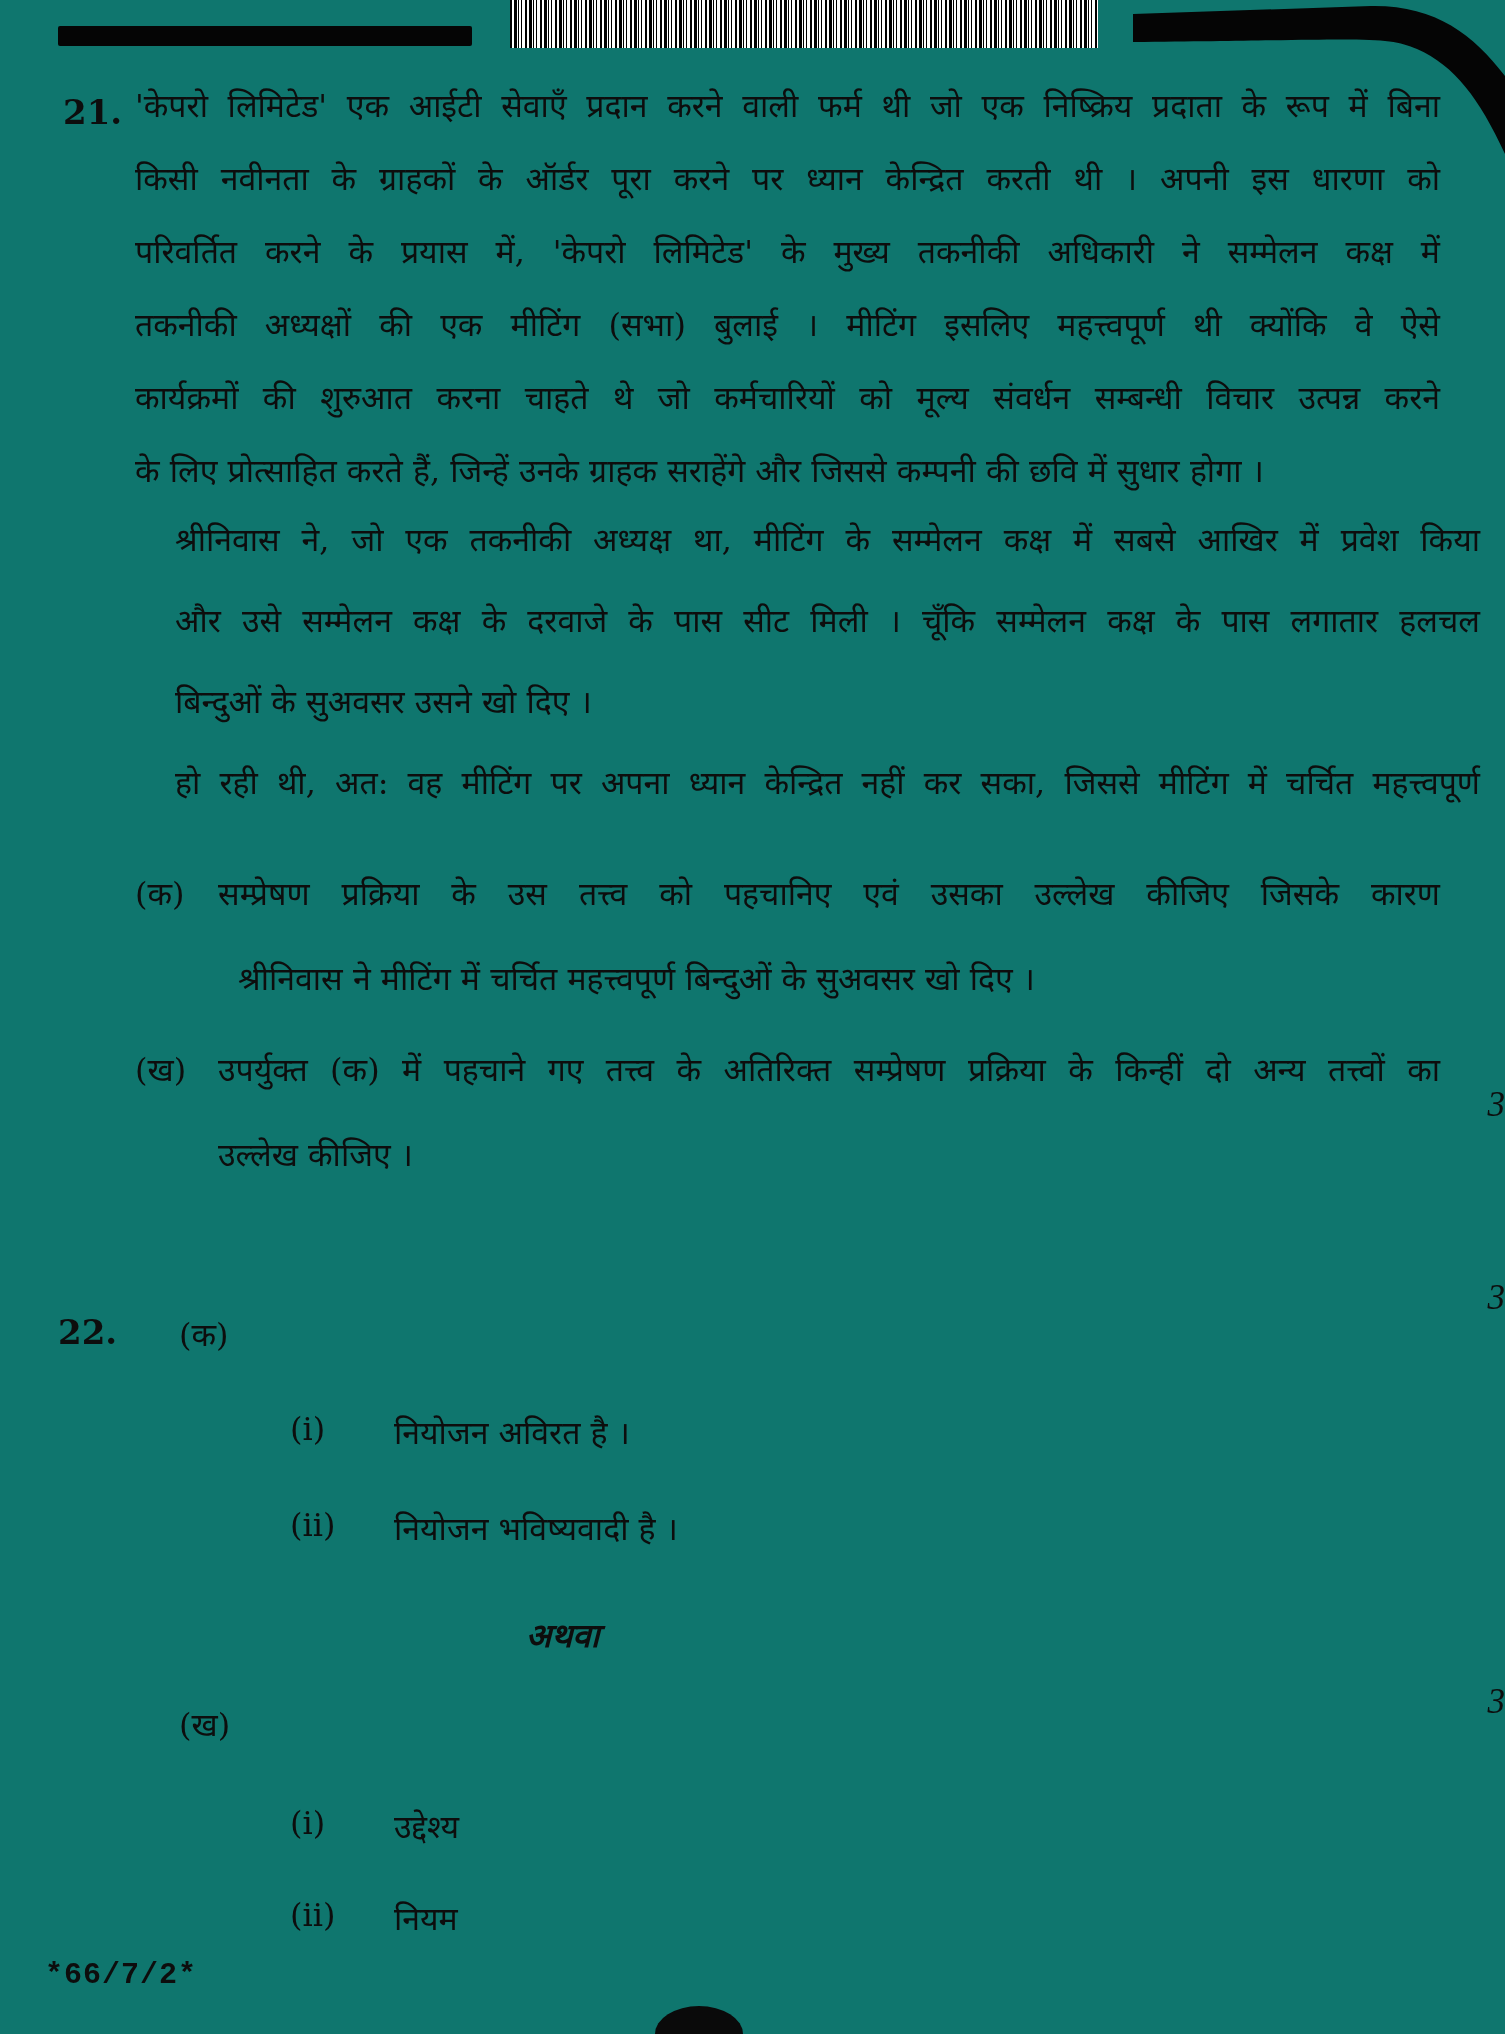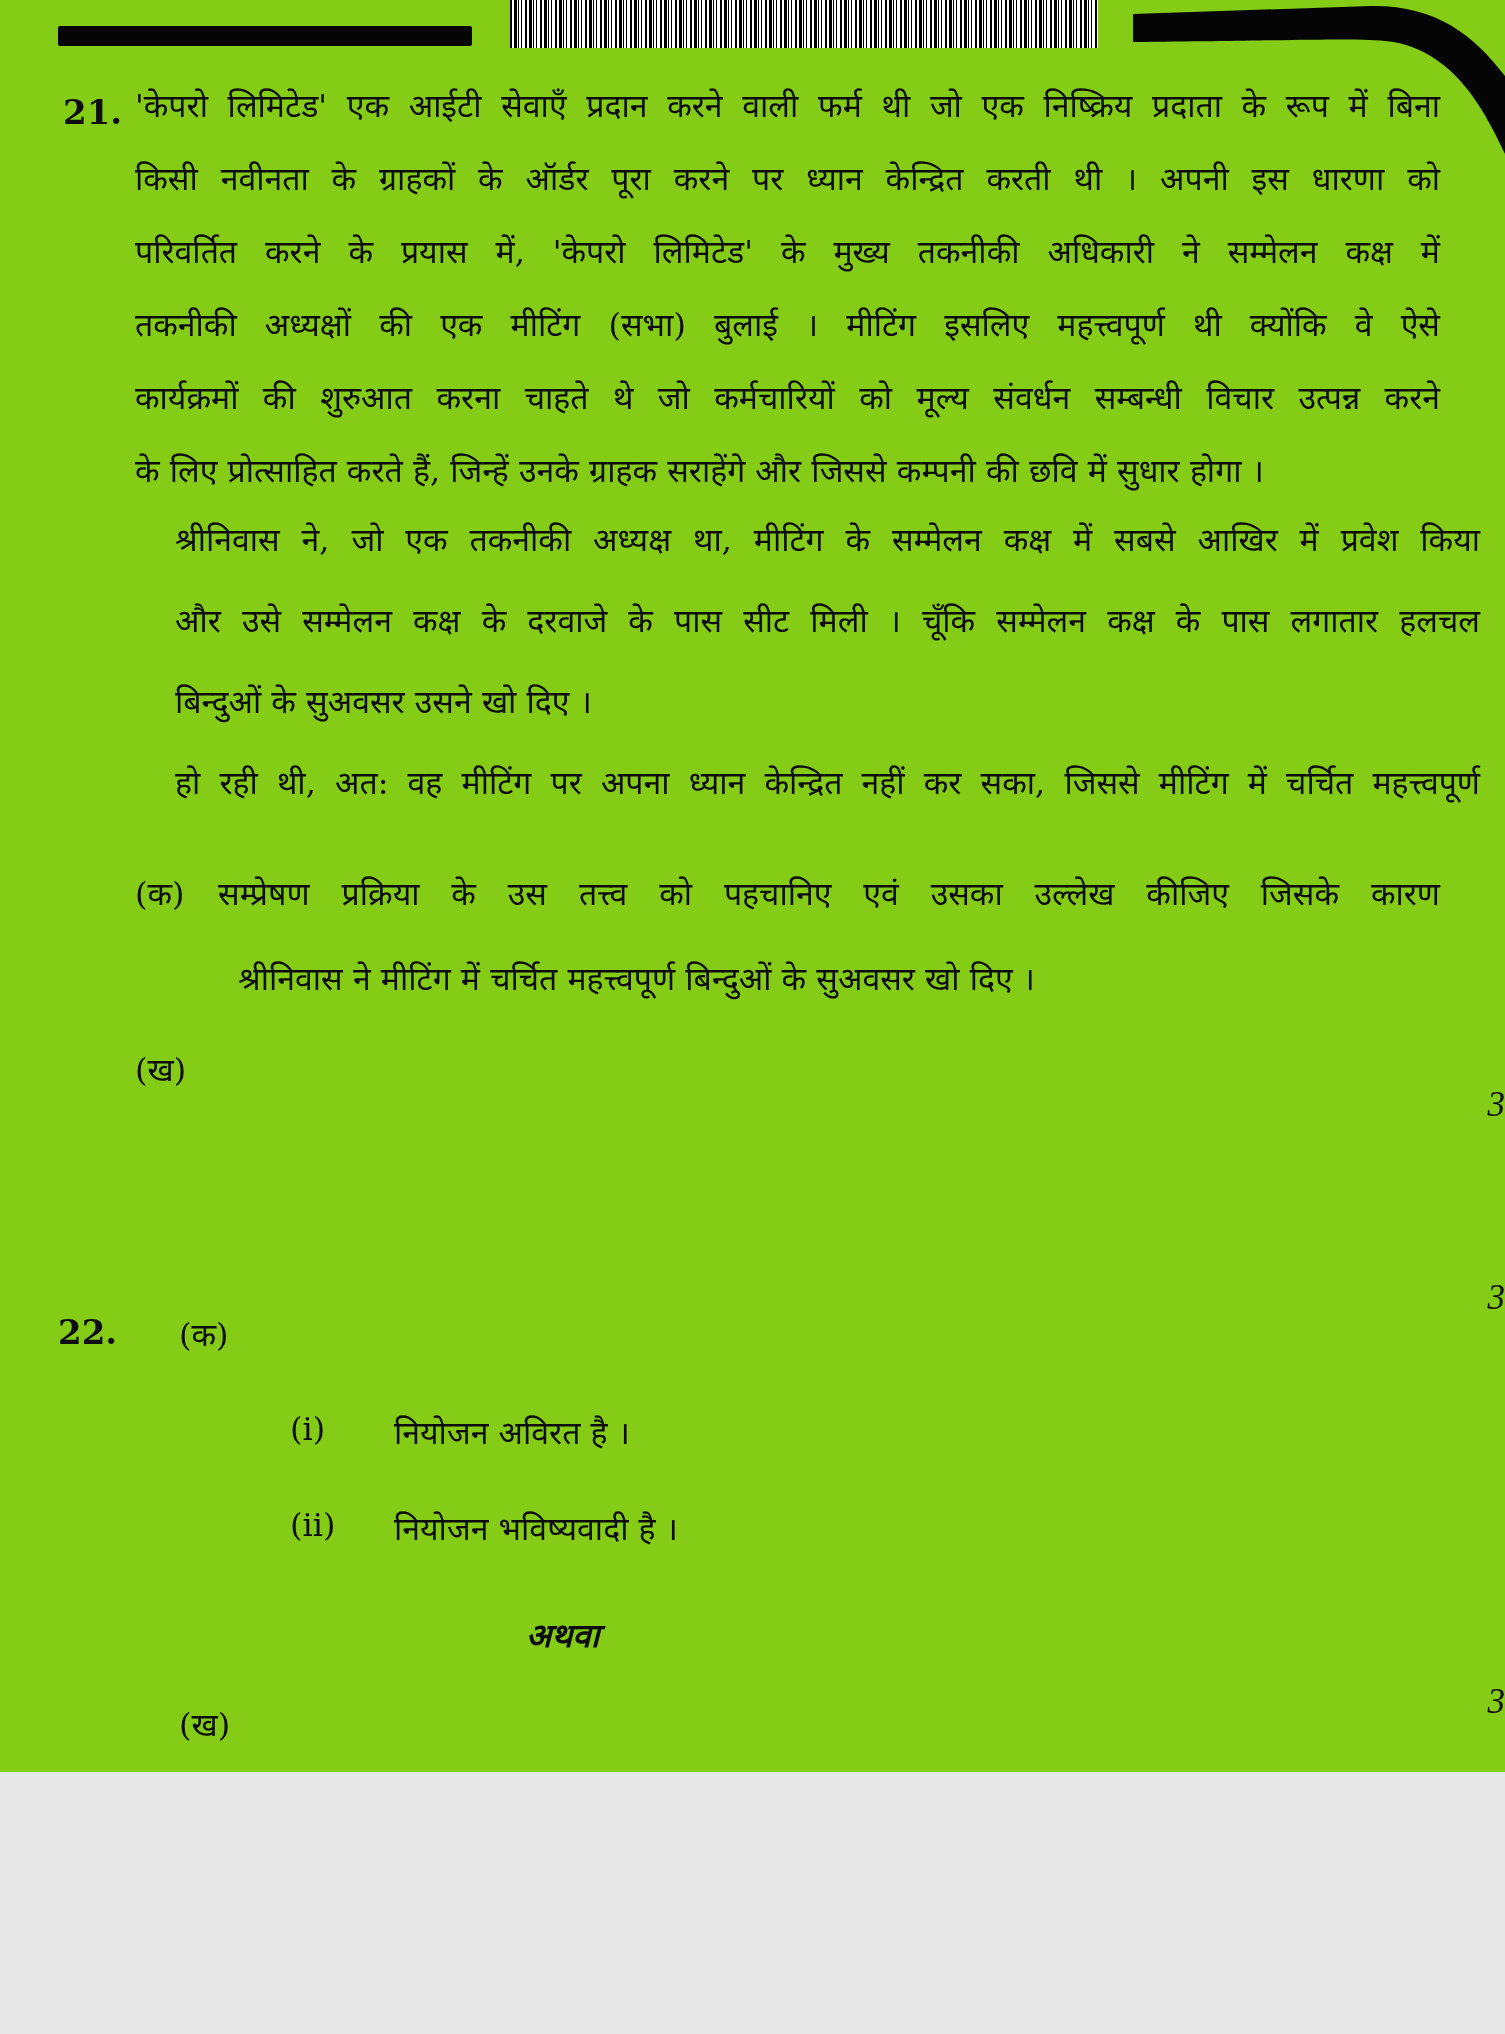--- a/index.html
+++ b/index.html
@@ -1,21 +1,21 @@
 <!DOCTYPE html>
 <html><head>
 <meta charset="utf-8">
 <style>
   * { margin: 0; padding: 0; box-sizing: border-box; }
   html, body { background: #e8e8e8; }
   .page {
     position: relative;
-    width: 1505px; height: 1772px;
+    width: 1505px; height: 2034px;
     margin: 0 auto;
-    background: #84cc16;
+    background: #0f766e;
     overflow: hidden;
     font-family: "DejaVu Serif", "Liberation Serif", serif;
     color: #0d0d0d;
   }
 
   
   .top-left-bar {
     position: absolute; left: 58px; top: 26px;
     width: 414px; height: 20px; background: #050505;
     border-radius: 2px;
@@ -99,20 +99,24 @@
   <div class="part-row sub21" style="top:852px; height:180px;">
     <span class="part-label ln">(क)</span>
     <span class="part-text">
       <span class="ln jl" style="display:block;">सम्प्रेषण प्रक्रिया के उस तत्त्व को पहचानिए एवं उसका उल्लेख कीजिए जिसके कारण</span>
       <span class="ln" style="display:block;margin-left:20px;">श्रीनिवास ने मीटिंग में चर्चित महत्त्वपूर्ण बिन्दुओं के सुअवसर खो दिए ।</span>
     </span>
   </div>
 
   <div class="part-row sub21" style="top:1028px; height:180px;">
     <span class="part-label ln">(ख)</span>
+    <span class="part-text">
+      <span class="ln jl" style="display:block;">उपर्युक्त (क) में पहचाने गए तत्त्व के अतिरिक्त सम्प्रेषण प्रक्रिया के किन्हीं दो अन्य तत्त्वों का</span>
+      <span class="ln" style="display:block;">उल्लेख कीजिए ।</span>
+    </span>
   </div>
 
   <div class="marks" style="top:1085px;">3</div>
 
   <div class="abs qnum" style="left:58px; top:1312px;">22.</div>
 
   <div class="part-row sub22" style="top:1312px; height:60px;">
     <span class="part-label">(क)</span>
   </div>
   <div class="marks" style="top:1278px;">3</div>

